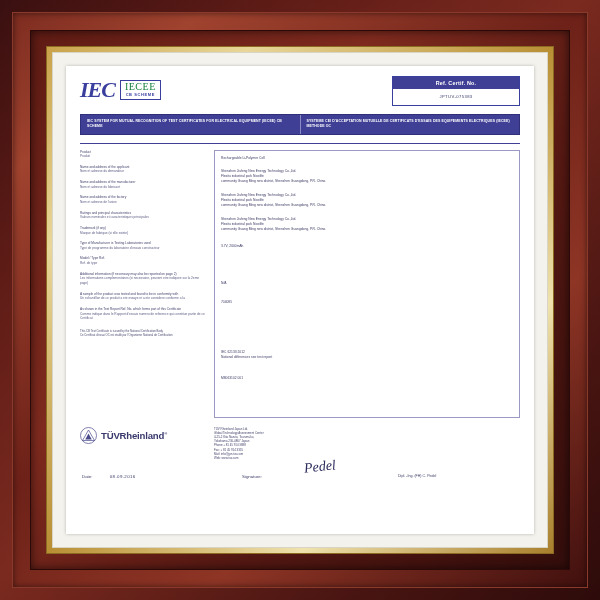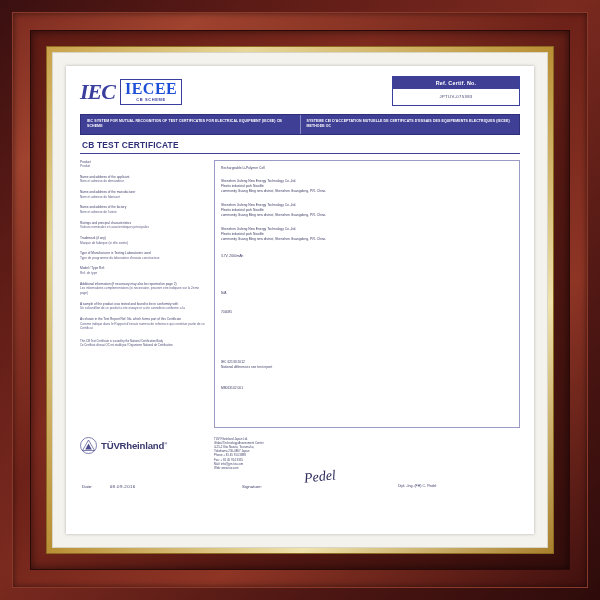--- a/index.html
+++ b/index.html
@@ -100,23 +100,23 @@
     line-height: 1;
   }
   .iecee-box {
     border: 1.6px solid #3a3f9e;
     padding: 1px 4px 2px 4px;
     text-align: center;
     line-height: 1.05;
   }
   .iecee-box .l1 {
     font-family: "Liberation Serif", serif;
-    font-weight: bold;
-    font-size: 16px;
-    color: #1d4ed8;
+    font-weight: normal;
+    font-size: 10px;
+    color: #15803d;
     letter-spacing: 0.5px;
   }
   .iecee-box .l2 {
     font-size: 4px;
     font-weight: bold;
     color: #3a3f9e;
     letter-spacing: .6px;
   }
 
   .certno-block {
@@ -313,21 +313,20 @@
       </div>
     </div>
 
     <div class="banner">
       <div>IEC SYSTEM FOR MUTUAL RECOGNITION OF TEST CERTIFICATES FOR ELECTRICAL EQUIPMENT (IECEE) CB SCHEME</div>
       <div class="sep"></div>
       <div>SYSTEME CEI D'ACCEPTATION MUTUELLE DE CERTIFICATS D'ESSAIS DES EQUIPEMENTS ELECTRIQUES (IECEE) METHODE OC</div>
     </div>
 
     <div class="title-row">
-      <div class="t-left">CB TEST CERTIFICATE</div>
     </div>
 
     <div class="body-wrap">
 
       <div class="col-labels">
         <div class="lbl">
           <div class="en">Product</div>
           <div class="fr">Produit</div>
         </div>
         <div class="lbl">

